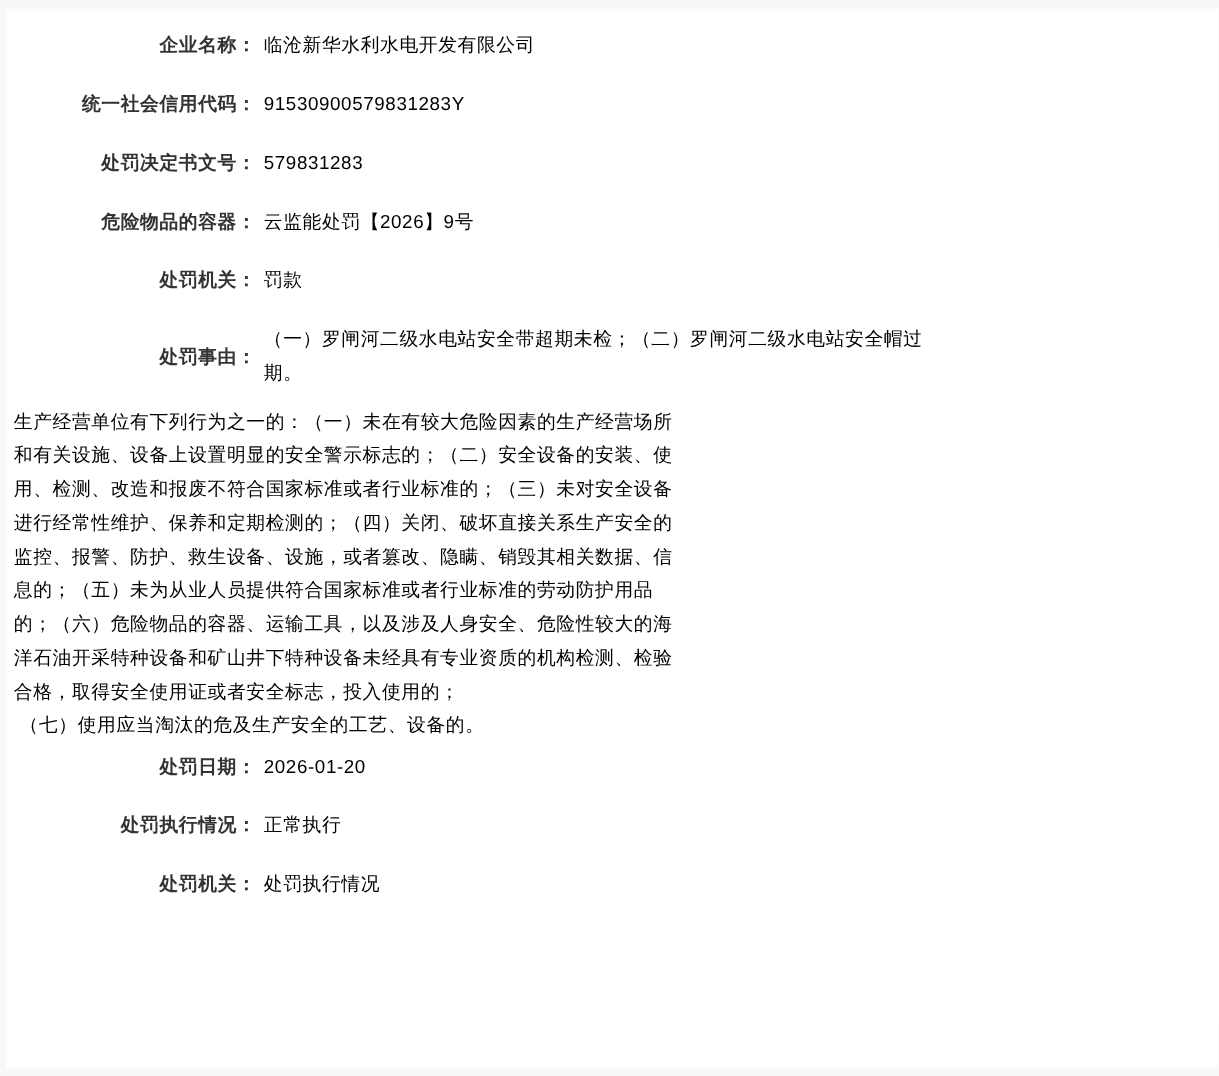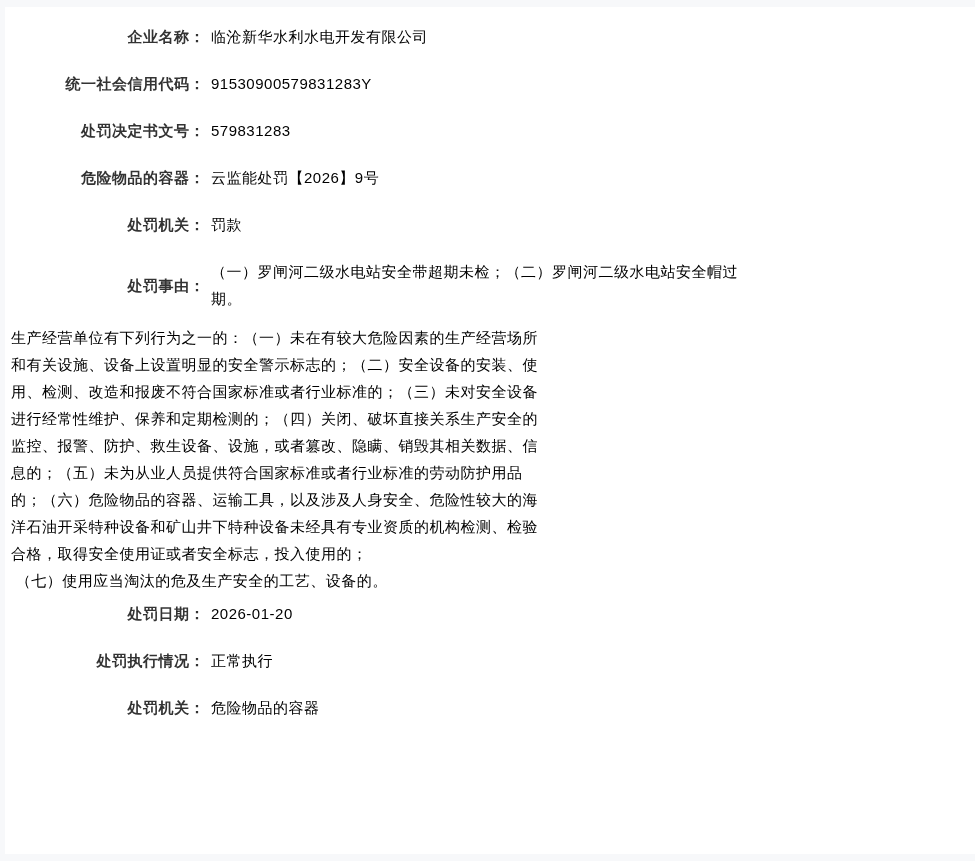--- a/index.html
+++ b/index.html
@@ -98,17 +98,17 @@
       <div class="field-value">2026-01-20</div>
     </div>
 
     <div class="row">
       <div class="field-label">处罚执行情况：</div>
       <div class="field-value">正常执行</div>
     </div>
 
     <div class="row">
       <div class="field-label">处罚机关：</div>
-      <div class="field-value">危险物品的容器</div>
+      <div class="field-value">处罚执行情况</div>
     </div>
 
   </div>
 </div>
 
 </body></html>

